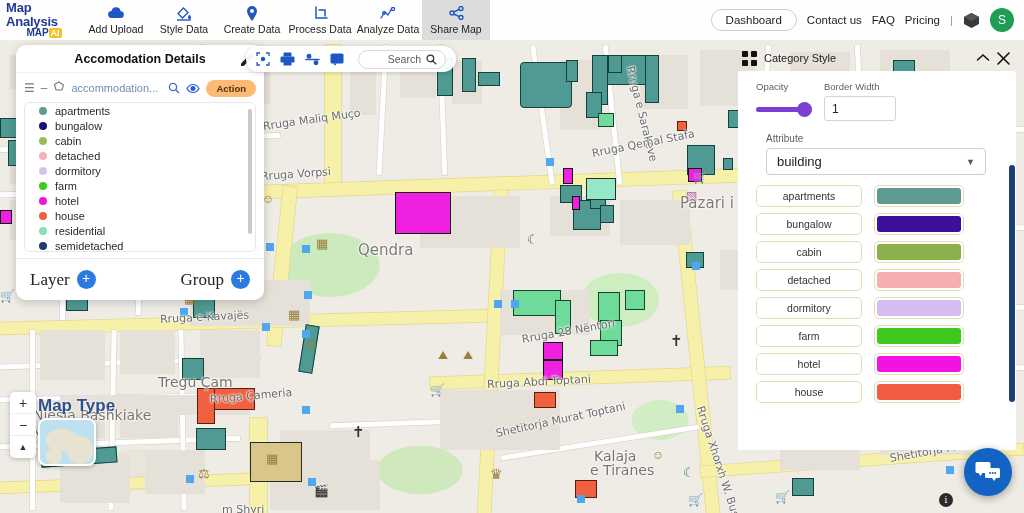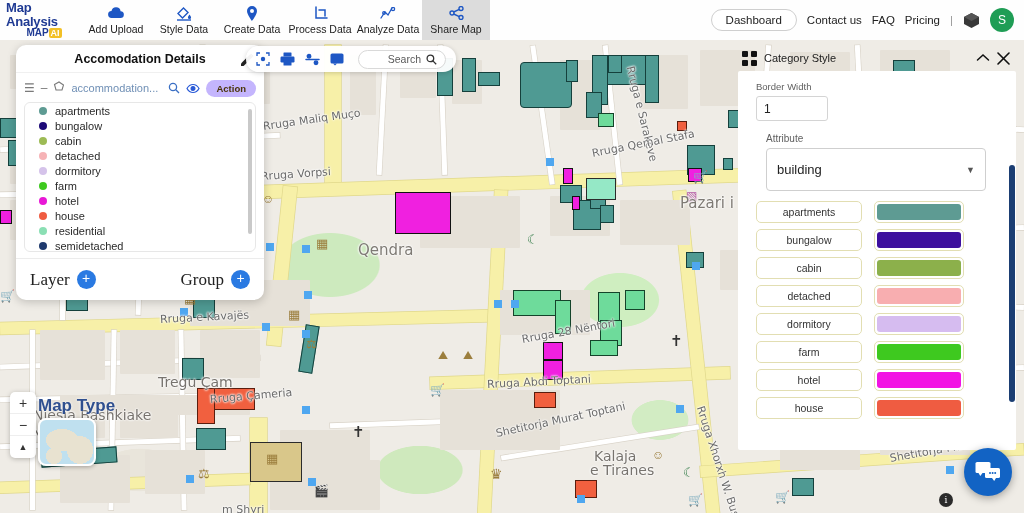--- a/index.html
+++ b/index.html
@@ -94,21 +94,21 @@
     height: 28px; display: flex; align-items: center; justify-content: center;
     position: relative; border-bottom: 1px solid #f0f0f0;
   }
   .lp-title { font-size: 12.5px; font-weight: bold; color: #111; }
   .lp-edit { position: absolute; right: 10px; top: 7px; cursor: pointer; color: #222; }
   .lp-body { flex: 1; padding: 4px 8px 0 8px; overflow: hidden; position: relative;}
   .layerrow { display: flex; align-items: center; gap: 6px; height: 22px; }
   .lr-ico { color: #7a7a7a; font-size: 12px; cursor: pointer; }
   .lr-name { font-size: 11px; color: #6f8fb5; flex: 1; cursor: pointer; }
   .lr-act {
-    background: #c4b5fd; color: #4a3408; font-size: 9.5px; font-weight: bold;
+    background: #fdba74; color: #4a3408; font-size: 9.5px; font-weight: bold;
     border-radius: 10px; padding: 3px 10px; cursor: pointer;
   }
   .lr-btn { color: #2a5bd7; cursor: pointer; display:flex; }
   .legendbox {
     margin-top: 3px; border: 1px solid #e7e7e7; border-radius: 6px;
     height: 150px; overflow: hidden; position: relative; background: #fff;
   }
   .legenditem { display: flex; align-items: center; gap: 8px; padding: 1.5px 0 1.5px 14px; }
   .dot { width: 8px; height: 8px; border-radius: 50%; flex: none; }
   .legenditem span.t { font-size: 11px; color: #2a2a2a; }
@@ -194,21 +194,21 @@
     position: absolute; right: 0; width: 15px; height: 15px; border-radius: 50%;
     background: #7b3fd4; cursor: pointer;
   }
   .numinput {
     width: 72px; height: 25px; border: 1px solid #d4d4d4; border-radius: 3px;
     background: #fff; font-size: 12px; color: #222; padding: 0 7px; outline: none;
     font-family: "Liberation Sans", sans-serif;
   }
   .attr-lab { font-size: 10px; color: #5f5f5f; margin: 0 0 4px 10px; }
   .select {
-    width: 220px; height: 43px; border: 1px solid #cfcfcf; border-radius: 4px;
+    width: 220px; height: 27px; border: 1px solid #cfcfcf; border-radius: 4px;
     display: flex; align-items: center; padding: 0 10px; margin: 0 0 10px 10px;
     cursor: pointer; background: #fff;
   }
   .select .v { flex: 1; font-size: 13px; color: #222; }
   .select .caret { color: #555; font-size: 9px; }
   .catlist { display: flex; flex-direction: column; gap: 6px; }
   .catrow { display: flex; gap: 12px; align-items: center; }
   .catname {
     width: 106px; height: 22px; border: 1px solid #e2deb2; border-radius: 5px;
     display: flex; align-items: center; justify-content: center;
@@ -682,20 +682,27 @@
       <span class="ic">
         <svg width="13" height="13" viewBox="0 0 13 13" fill="none" stroke="currentColor" stroke-width="1.6" stroke-linecap="round">
             <line x1="1" y1="1" x2="12" y2="12"></line>
             <line x1="12" y1="1" x2="1" y2="12"></line>
           </svg>
       </span>
     </div>
     <div class="rp-body">
       <div class="formrow">
         <div class="fld">
+          <span class="lab" style="margin-bottom:6px;">Opacity</span>
+          <div class="slider">
+            <div class="track"></div>
+            <div class="knob"></div>
+          </div>
+        </div>
+        <div class="fld">
           <span class="lab">Border Width</span>
           <input class="numinput" type="text" value="1" style="">
         </div>
       </div>
 
       <div class="attr-lab">Attribute</div>
       <div class="select">
         <span class="v">building</span>
         <span class="caret">▼</span>
       </div>

